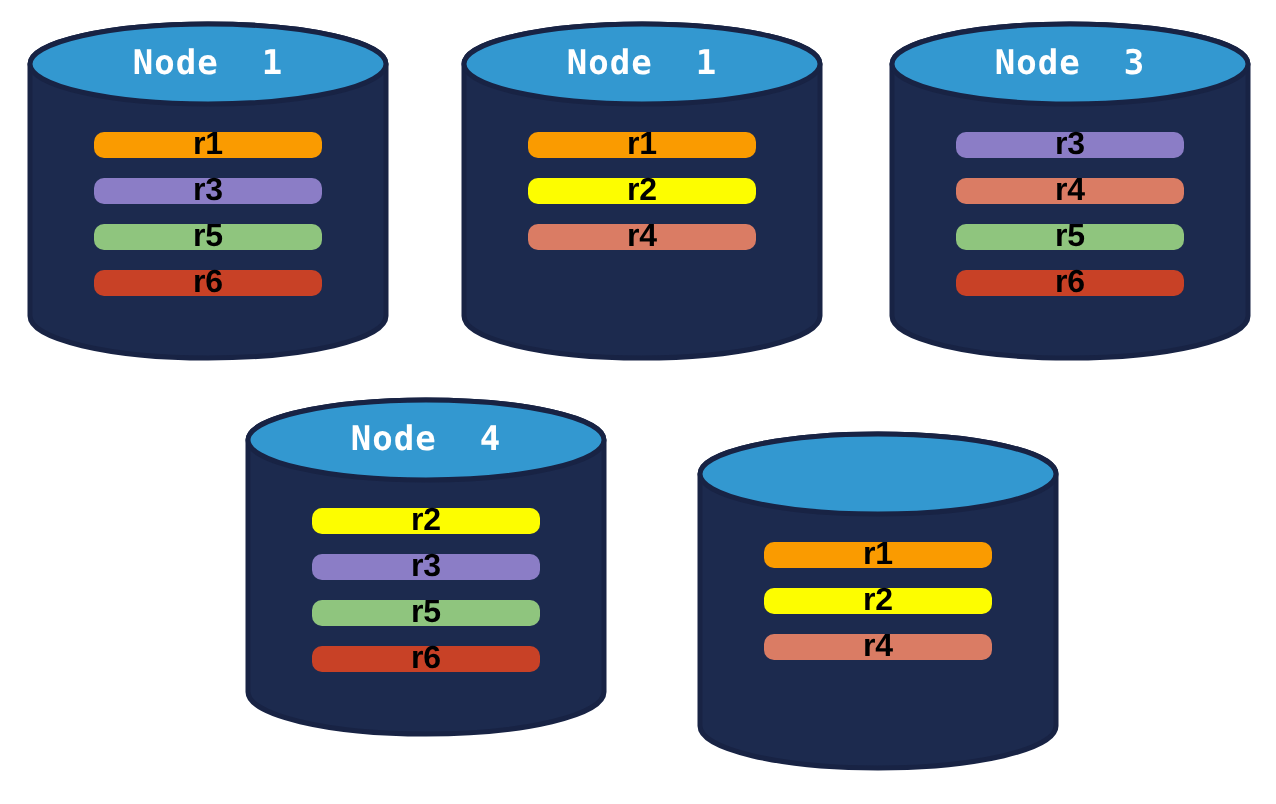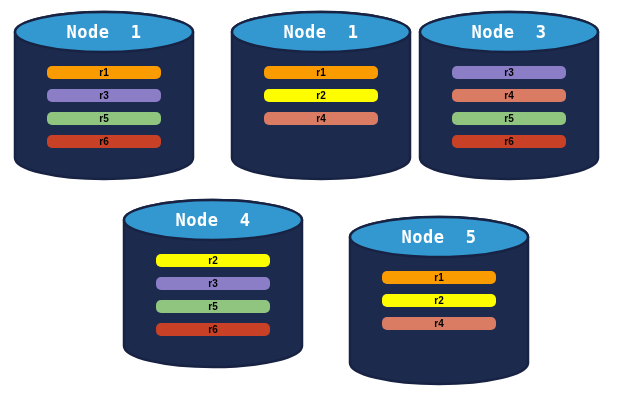--- a/index.html
+++ b/index.html
@@ -55,27 +55,27 @@
     display: flex;
     flex-direction: column;
     gap: 10px;
   }
   .bar {
     height: 13px;
     border-radius: 5px;
     color: var(--bar-text, #000);
     font-family: "Liberation Sans", sans-serif;
     font-weight: bold;
-    font-size: 10px;
+    font-size: 16px;
     line-height: 13px;
     text-align: center;
   }
   .node-1 { left: 12px;  top: 10px; }
   .node-2 { left: 229px; top: 10px; }
-  .node-3 { left: 417px; top: 10px; }
+  .node-3 { left: 443px; top: 10px; }
   .node-4 { left: 121px; top: 198px; }
   .node-5 { left: 347px; top: 215px; }
 </style>
 </head>
 <body>
 
 <div id="diagram">
     <div class="node node-1">
     <svg viewBox="0 0 184 172" aria-hidden="true">
       <path class="cyl-body" d="M3 22 L3 148 A89 21 0 0 0 181 148 L181 22 A89 20 0 0 0 3 22 Z"></path>
@@ -125,20 +125,19 @@
         <div class="bar" style="background: rgb(139, 125, 198);">r3</div>
         <div class="bar" style="background: rgb(143, 197, 126);">r5</div>
         <div class="bar" style="background: rgb(200, 65, 38);">r6</div>
       </div>
   </div>
     <div class="node node-5">
     <svg viewBox="0 0 184 172" aria-hidden="true">
       <path class="cyl-body" d="M3 22 L3 148 A89 21 0 0 0 181 148 L181 22 A89 20 0 0 0 3 22 Z"></path>
       <ellipse class="cyl-top" cx="92" cy="22" rx="89" ry="20"></ellipse>
     </svg>
-    <div class="title">Node  5</div>
     <div class="bars">
         <div class="bar" style="background: rgb(250, 155, 0);">r1</div>
         <div class="bar" style="background: rgb(253, 253, 0);">r2</div>
         <div class="bar" style="background: rgb(218, 124, 100);">r4</div>
       </div>
   </div>
   </div>
 
 </body></html>

